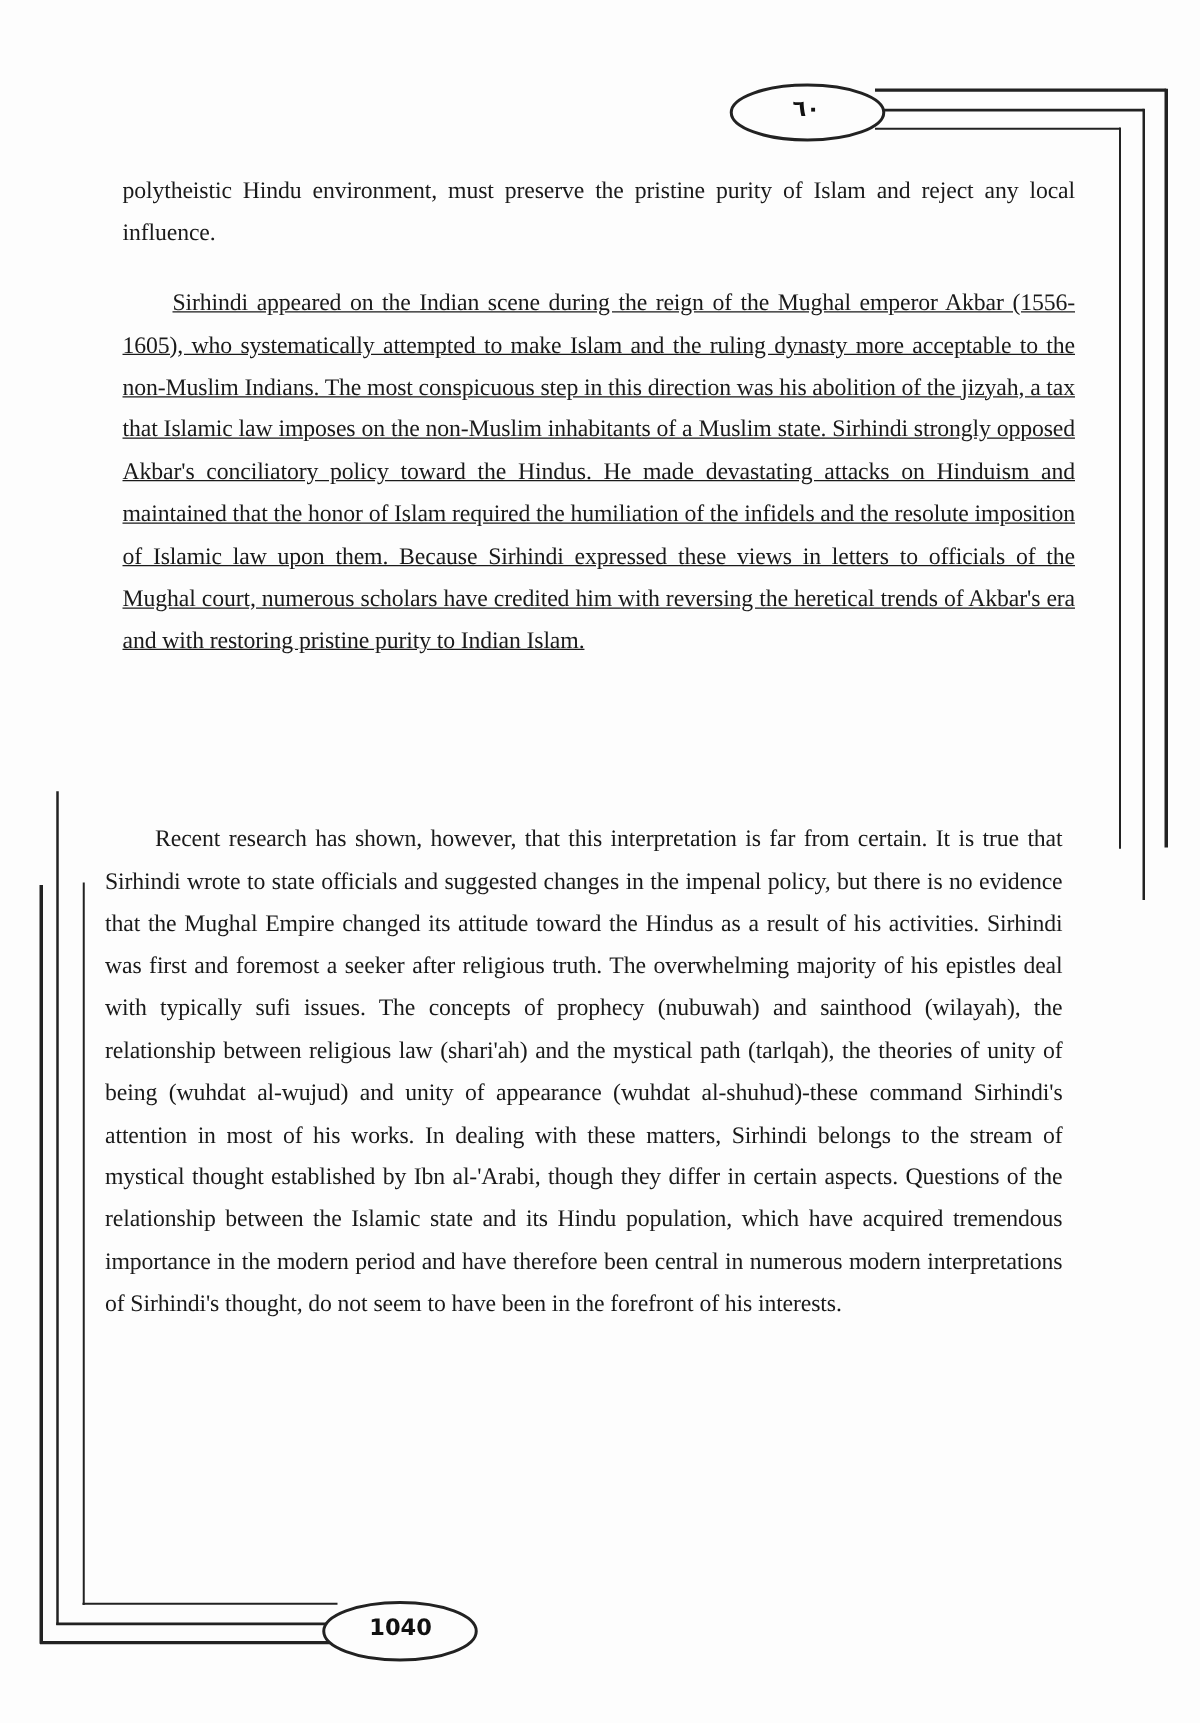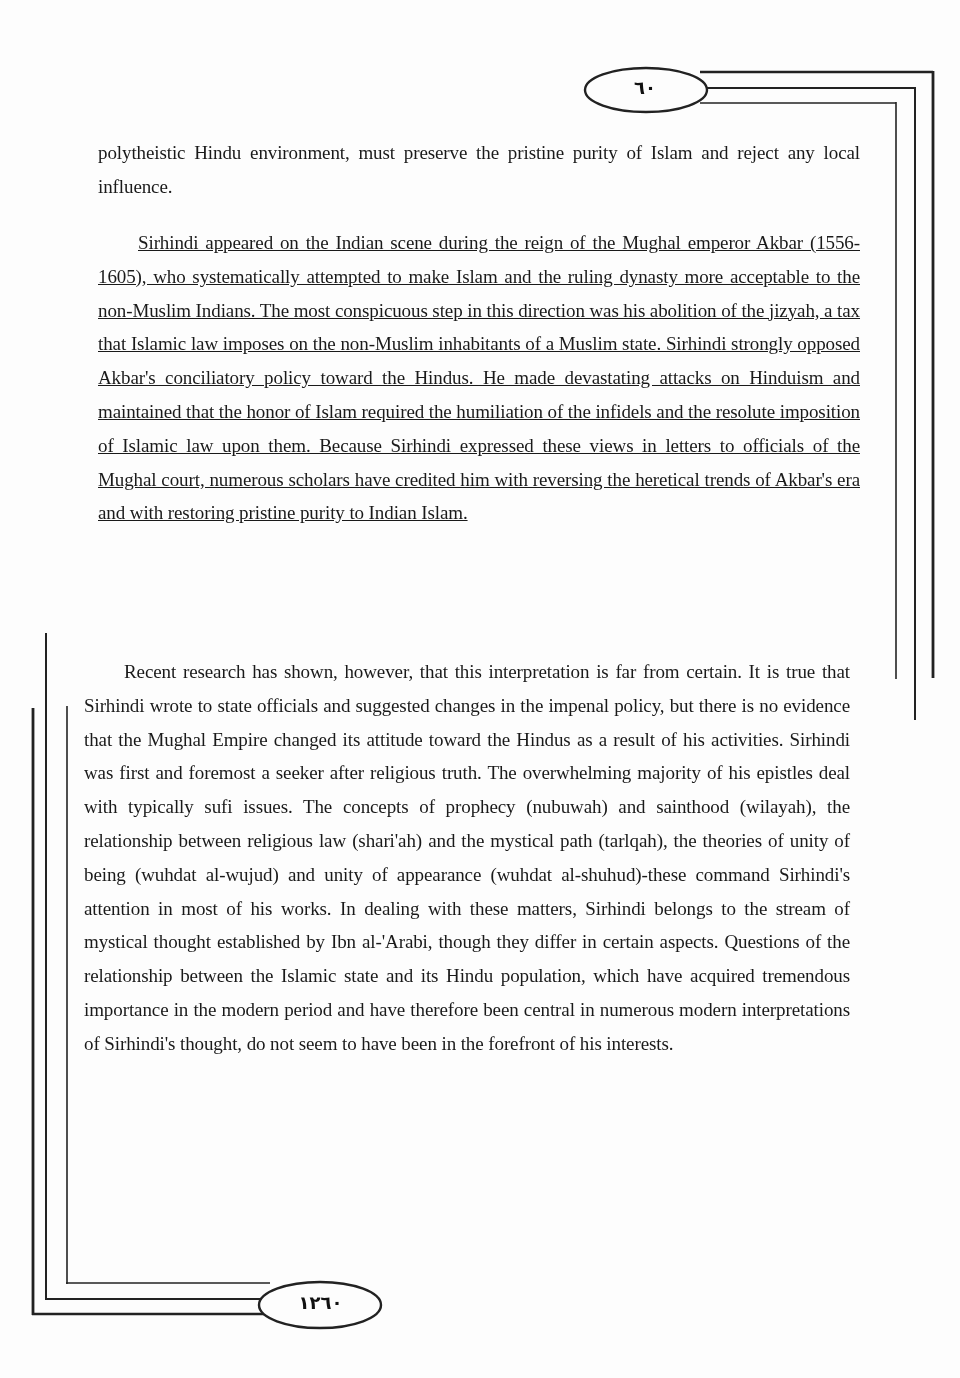--- a/index.html
+++ b/index.html
@@ -45,21 +45,21 @@
     <line x1="46" y1="633" x2="46" y2="1300" stroke-width="2"></line>
     <line x1="45" y1="1299" x2="262" y2="1299" stroke-width="2.2"></line>
     <line x1="67" y1="706" x2="67" y2="1284" stroke-width="1.6"></line>
     <line x1="66" y1="1283" x2="270" y2="1283" stroke-width="1.6"></line>
   </g>
   <ellipse cx="646" cy="90" rx="61" ry="22" fill="#fdfdfd" stroke="#222" stroke-width="2.4"></ellipse>
   <ellipse cx="320" cy="1305" rx="61" ry="23" fill="#fdfdfd" stroke="#222" stroke-width="2.4"></ellipse>
 </svg>
 
 <div id="top-page-num" class="oval-label">٦٠</div>
-<div id="bottom-page-num" class="oval-label">١٢٦٠</div>
+<div id="bottom-page-num" class="oval-label">1040</div>
 
 <div id="p1" class="text">
   <p>polytheistic Hindu environment, must preserve the pristine purity of Islam and reject any local influence.</p>
 </div>
 
 <div id="p2" class="text">
   <p class="indent">Sirhindi appeared on the Indian scene during the reign of the Mughal emperor Akbar (1556-1605), who systematically attempted to make Islam and the ruling dynasty more acceptable to the non-Muslim Indians. The most conspicuous step in this direction was his abolition of the jizyah, a tax that Islamic law imposes on the non-Muslim inhabitants of a Muslim state. Sirhindi strongly opposed Akbar's conciliatory policy toward the Hindus. He made devastating attacks on Hinduism and maintained that the honor of Islam required the humiliation of the infidels and the resolute imposition of Islamic law upon them. Because Sirhindi expressed these views in letters to officials of the Mughal court, numerous scholars have credited him with reversing the heretical trends of Akbar's era and with restoring pristine purity to Indian Islam.</p>
 </div>
 
 <div id="p3" class="text">

